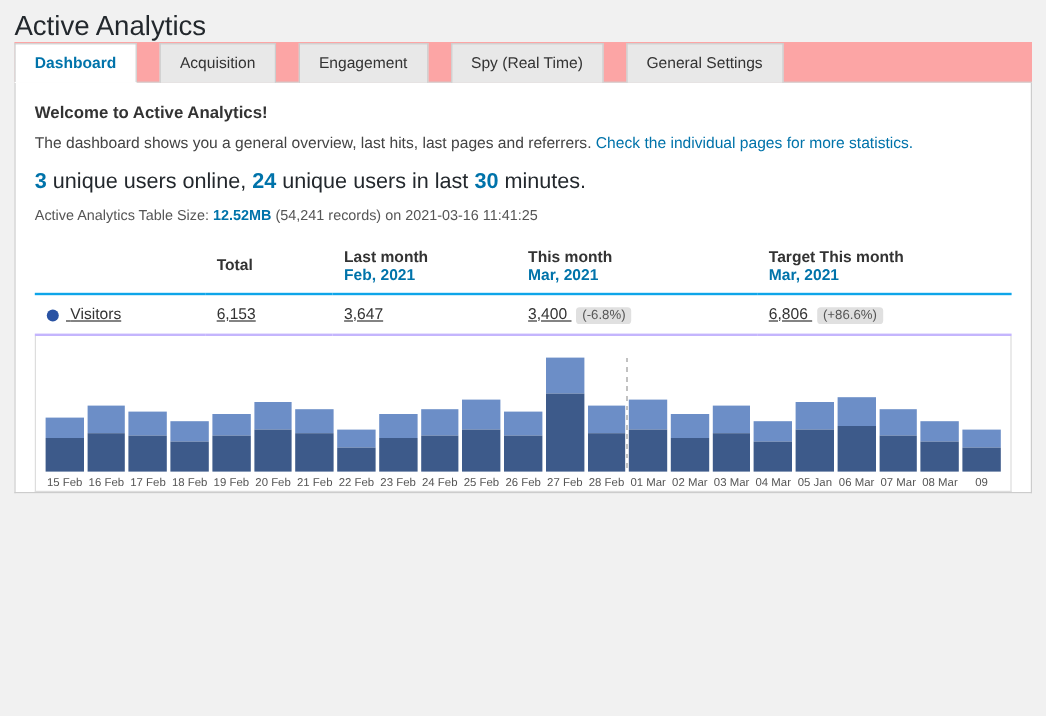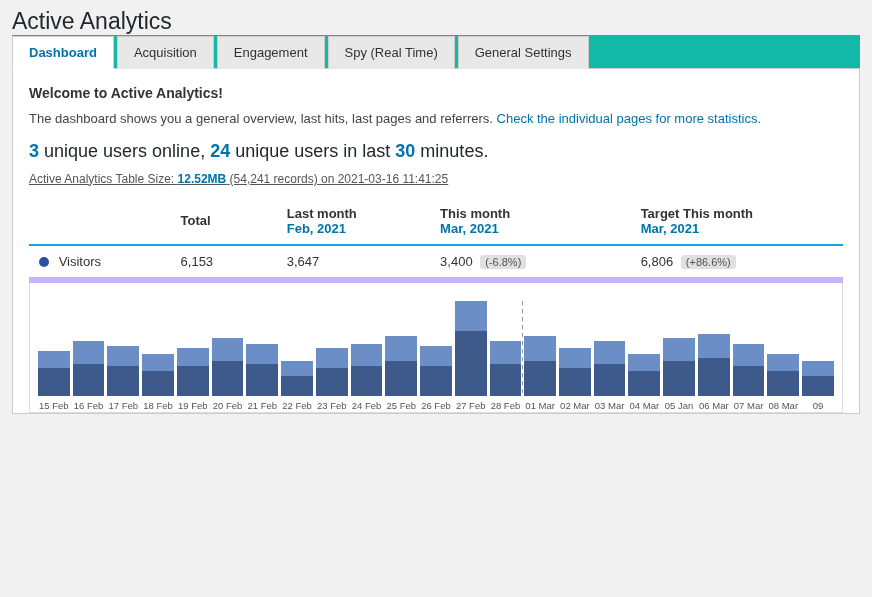--- a/index.html
+++ b/index.html
@@ -16,24 +16,24 @@
     }
     .page-title {
       font-size: 23px;
       font-weight: 400;
       color: #23282d;
       margin-bottom: 0;
     }
     
     .tabs-bar {
       display: flex;
-      gap: 0;
+      gap: 16px;
       border-bottom: 1px solid #ccc;
       margin-bottom: 0;
-      background: #14b8a6;
+      background: #fca5a5;
     }
     .tab {
       padding: 8px 16px;
       border: 1px solid #ccc;
       border-bottom: none;
       background: #e8e8e8;
       cursor: pointer;
       font-size: 13px;
       color: #333;
       margin-right: 3px;
@@ -75,21 +75,20 @@
       font-weight: 400;
     }
     .online-stats strong {
       color: #0073aa;
       font-weight: 700;
     }
     .table-size-info {
       font-size: 12px;
       color: #555;
       margin-bottom: 14px;
-      text-decoration: underline;
     }
     .table-size-info strong {
       color: #0073aa;
     }
     .section-title {
       font-size: 16px;
       font-weight: 700;
       color: #23282d;
       margin-bottom: 10px;
     }
@@ -120,23 +119,24 @@
       display: inline-block;
       background: #e0e0e0;
       color: #555;
       border-radius: 3px;
       padding: 1px 5px;
       font-size: 11px;
       margin-left: 4px;
     }
 
     .metric-row td {
-      border-bottom: 6px solid #c4b5fd;
+      border-bottom: 2px solid #c4b5fd;
       padding-top: 8px;
       padding-bottom: 8px;
+      text-decoration: underline;
     }
     .dot {
       display: inline-block;
       width: 10px;
       height: 10px;
       border-radius: 50%;
       margin-right: 6px;
       vertical-align: middle;
     }
     .dot-blue { background: #2952a3; }

